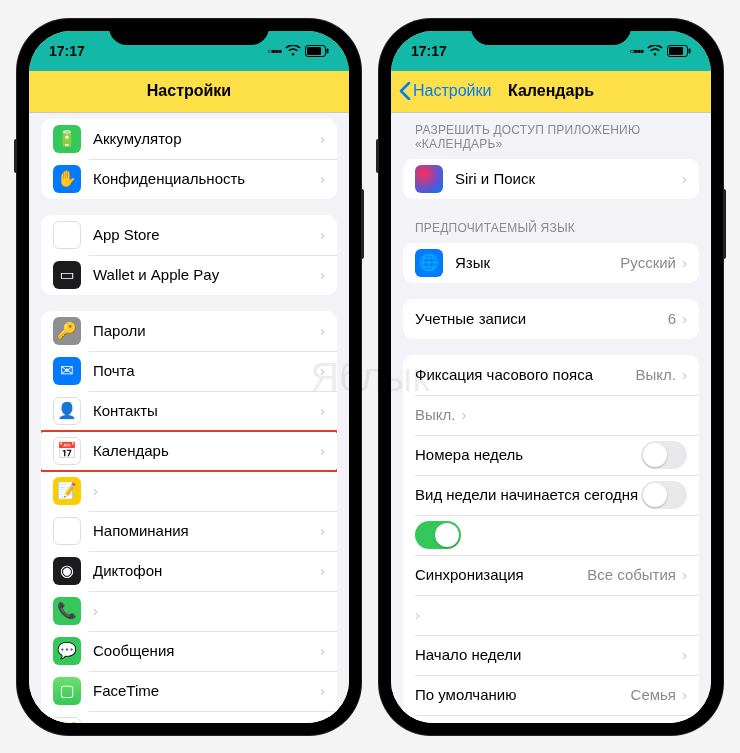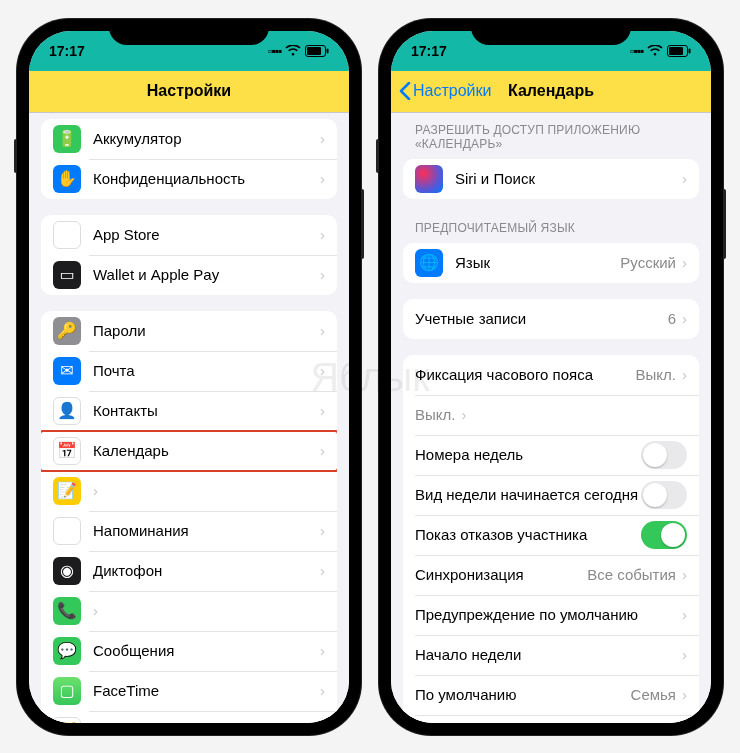--- a/index.html
+++ b/index.html
@@ -366,30 +366,28 @@
           </div>
           <div class="row no-icon">
             <span class="label">Номера недель</span>
             <span class="toggle "></span>
           </div>
           <div class="row no-icon">
             <span class="label">Вид недели начинается сегодня</span>
             <span class="toggle "></span>
           </div>
           <div class="row no-icon">
-            <span class="label">Показ отказов участника</span>
             <span class="toggle on"></span>
           </div>
           <div class="row no-icon">
             <span class="label">Синхронизация</span>
             <span class="value">Все события</span>
             <span class="chevron">›</span>
           </div>
           <div class="row no-icon">
-            <span class="label">Предупреждение по умолчанию</span>
             <span class="chevron">›</span>
           </div>
           <div class="row no-icon">
             <span class="label">Начало недели</span>
             <span class="chevron">›</span>
           </div>
           <div class="row no-icon">
             <span class="label">По умолчанию</span>
             <span class="value">Семья</span>
             <span class="chevron">›</span>

